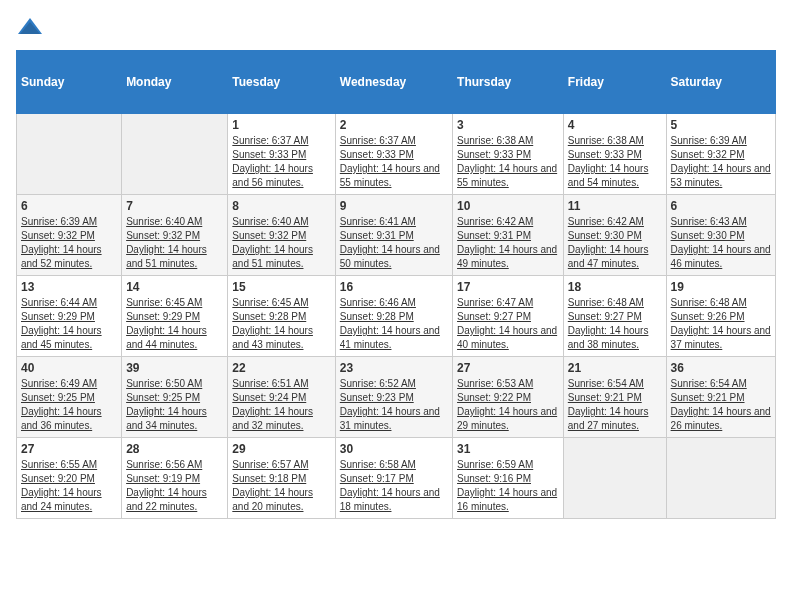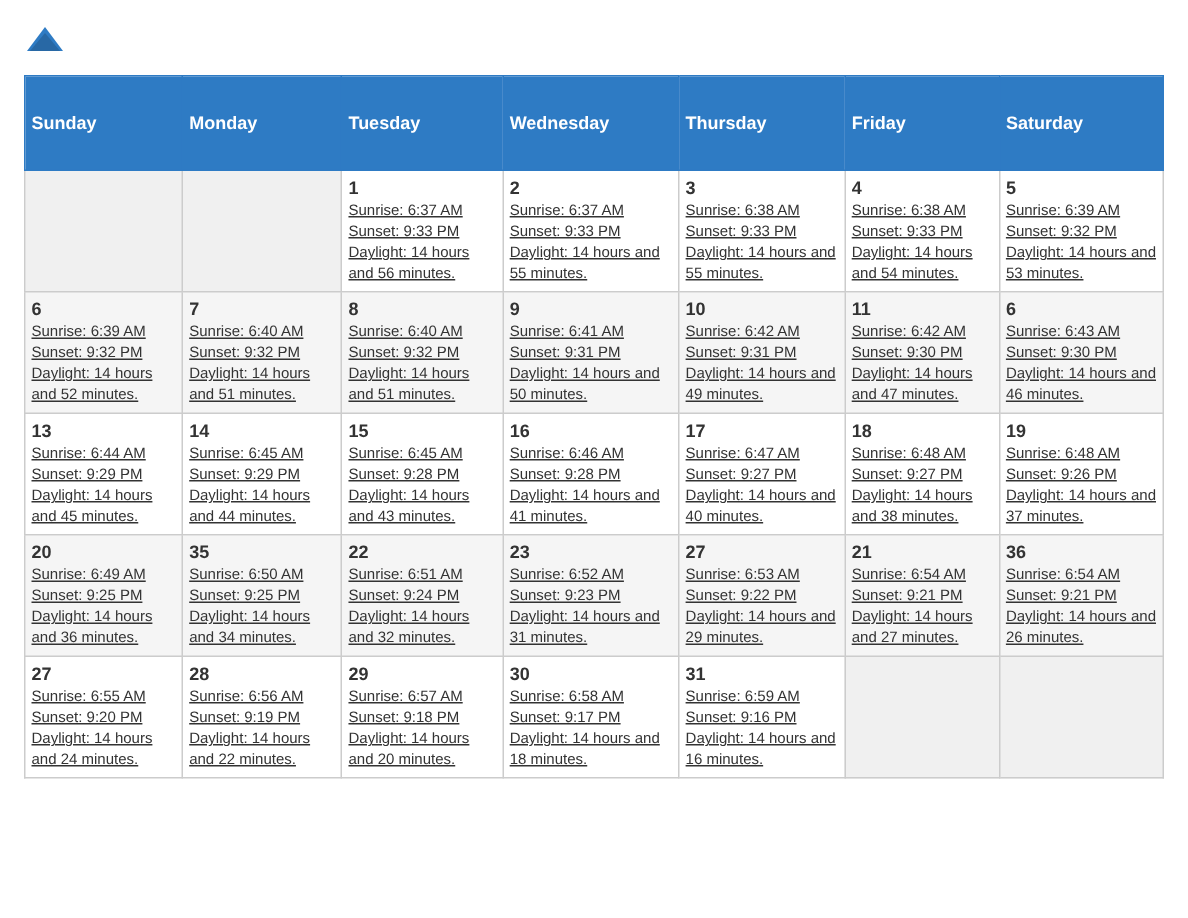--- a/index.html
+++ b/index.html
@@ -145,22 +145,22 @@
       <tr>
         <td><span class="day-number">13</span><span class="day-info">Sunrise: 6:44 AM<br>Sunset: 9:29 PM<br>Daylight: 14 hours and 45 minutes.</span></td>
         <td><span class="day-number">14</span><span class="day-info">Sunrise: 6:45 AM<br>Sunset: 9:29 PM<br>Daylight: 14 hours and 44 minutes.</span></td>
         <td><span class="day-number">15</span><span class="day-info">Sunrise: 6:45 AM<br>Sunset: 9:28 PM<br>Daylight: 14 hours and 43 minutes.</span></td>
         <td><span class="day-number">16</span><span class="day-info">Sunrise: 6:46 AM<br>Sunset: 9:28 PM<br>Daylight: 14 hours and 41 minutes.</span></td>
         <td><span class="day-number">17</span><span class="day-info">Sunrise: 6:47 AM<br>Sunset: 9:27 PM<br>Daylight: 14 hours and 40 minutes.</span></td>
         <td><span class="day-number">18</span><span class="day-info">Sunrise: 6:48 AM<br>Sunset: 9:27 PM<br>Daylight: 14 hours and 38 minutes.</span></td>
         <td><span class="day-number">19</span><span class="day-info">Sunrise: 6:48 AM<br>Sunset: 9:26 PM<br>Daylight: 14 hours and 37 minutes.</span></td>
       </tr>
       <tr>
-        <td><span class="day-number">20</span><span class="day-info">Sunrise: 6:49 AM<br>Sunset: 9:25 PM<br>Daylight: 14 hours and 36 minutes.</span></td>
-        <td><span class="day-number">35</span><span class="day-info">Sunrise: 6:50 AM<br>Sunset: 9:25 PM<br>Daylight: 14 hours and 34 minutes.</span></td>
+        <td><span class="day-number">40</span><span class="day-info">Sunrise: 6:49 AM<br>Sunset: 9:25 PM<br>Daylight: 14 hours and 36 minutes.</span></td>
+        <td><span class="day-number">39</span><span class="day-info">Sunrise: 6:50 AM<br>Sunset: 9:25 PM<br>Daylight: 14 hours and 34 minutes.</span></td>
         <td><span class="day-number">22</span><span class="day-info">Sunrise: 6:51 AM<br>Sunset: 9:24 PM<br>Daylight: 14 hours and 32 minutes.</span></td>
         <td><span class="day-number">23</span><span class="day-info">Sunrise: 6:52 AM<br>Sunset: 9:23 PM<br>Daylight: 14 hours and 31 minutes.</span></td>
         <td><span class="day-number">27</span><span class="day-info">Sunrise: 6:53 AM<br>Sunset: 9:22 PM<br>Daylight: 14 hours and 29 minutes.</span></td>
         <td><span class="day-number">21</span><span class="day-info">Sunrise: 6:54 AM<br>Sunset: 9:21 PM<br>Daylight: 14 hours and 27 minutes.</span></td>
         <td><span class="day-number">36</span><span class="day-info">Sunrise: 6:54 AM<br>Sunset: 9:21 PM<br>Daylight: 14 hours and 26 minutes.</span></td>
       </tr>
       <tr>
         <td><span class="day-number">27</span><span class="day-info">Sunrise: 6:55 AM<br>Sunset: 9:20 PM<br>Daylight: 14 hours and 24 minutes.</span></td>
         <td><span class="day-number">28</span><span class="day-info">Sunrise: 6:56 AM<br>Sunset: 9:19 PM<br>Daylight: 14 hours and 22 minutes.</span></td>
         <td><span class="day-number">29</span><span class="day-info">Sunrise: 6:57 AM<br>Sunset: 9:18 PM<br>Daylight: 14 hours and 20 minutes.</span></td>

